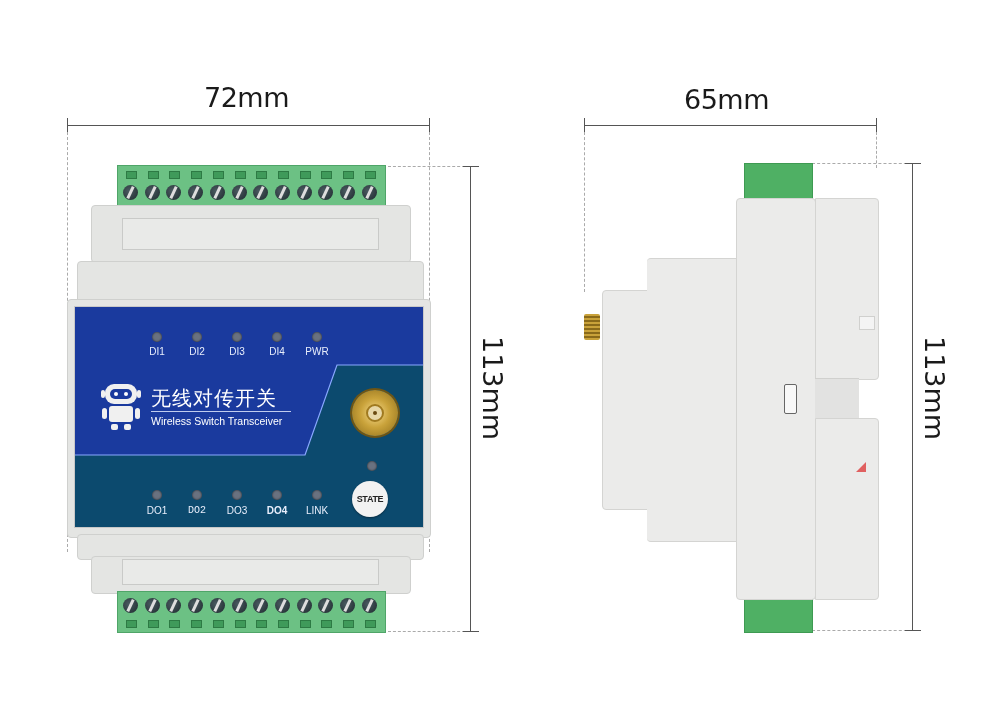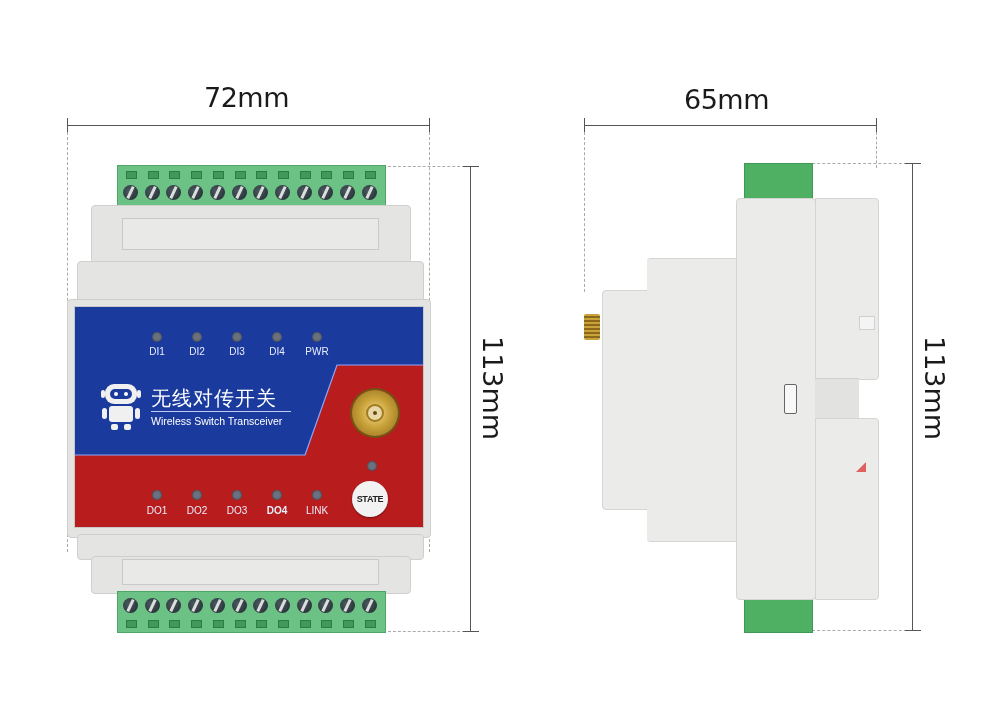--- a/index.html
+++ b/index.html
@@ -13,21 +13,21 @@
   .tick-v{position:absolute;width:1px;height:14px;background:#555;}
   .tick-h{position:absolute;height:1px;width:16px;background:#555;}
   .vlabel{position:absolute;font-family:"DejaVu Sans",sans-serif;font-size:27px;color:#1a1a1a;transform:rotate(90deg);transform-origin:left top;white-space:nowrap;}
 
   
   .terminal{position:absolute;background:#6cc184;border:1px solid #4fa568;}
   .screw{position:absolute;width:15px;height:15px;border-radius:50%;background:radial-gradient(circle at 40% 40%,#4a5a60,#1e2a2e);}
   .screw::after{content:"";position:absolute;left:6px;top:1px;width:3px;height:13px;background:#ddd;transform:rotate(25deg);}
   .slot{position:absolute;width:9px;height:6px;background:#3f9a5a;border:1px solid #2d7a44;}
   .case{position:absolute;background:#e4e5e3;border:1px solid #cfd0ce;border-radius:4px;}
-  .panel{position:absolute;background:#b91c1c;border:1px solid #c8c8c8;overflow:hidden;}
+  .panel{position:absolute;background:#0c4a6e;border:1px solid #c8c8c8;overflow:hidden;}
   .led{position:absolute;width:10px;height:10px;border-radius:50%;background:#6a7280;box-shadow:inset 0 0 2px #222;}
   .led-label{position:absolute;font-size:10px;color:#e8eefc;text-align:center;width:40px;}
 
   
   .side{position:absolute;background:#ebebea;border:1px solid #d4d4d2;}
 </style>
 </head>
 <body>
 
 <div class="dim-label" style="left:204px;top:82px;text-align:center;">72mm</div>
@@ -125,21 +125,21 @@
       <div class="abs" style="left:277px;top:174px;width:36px;height:36px;border-radius:50%;background:#f2f2f2;box-shadow:0 1px 2px rgba(0,0,0,.4);display:flex;align-items:center;justify-content:center;">
         <span style="font-size:9px;font-weight:bold;color:#222;letter-spacing:-0.3px;">STATE</span>
       </div>
 
       <div class="led" style="left:77px;top:183px;"></div>
       <div class="led" style="left:117px;top:183px;"></div>
       <div class="led" style="left:157px;top:183px;"></div>
       <div class="led" style="left:197px;top:183px;"></div>
       <div class="led" style="left:237px;top:183px;"></div>
       <div class="led-label" style="left:62px;top:198px;">DO1</div>
-      <div class="led-label" style="left:102px;top:198px;">DO2</div>
+      <div class="led-label" style="left:102px;top:198px;font-family:Liberation Mono, monospace;">DO2</div>
       <div class="led-label" style="left:142px;top:198px;">DO3</div>
       <div class="led-label" style="left:182px;top:198px;font-weight:bold;">DO4</div>
       <div class="led-label" style="left:222px;top:198px;">LINK</div>
     </div>
   </div>
 
   <div class="case" style="left:77px;top:534px;width:345px;height:24px;"></div>
   <div class="case" style="left:91px;top:556px;width:318px;height:36px;">
     <div class="abs" style="left:30px;top:2px;width:255px;height:24px;border:1px solid #c9cac8;background:#e9eae8;"></div>
   </div>

